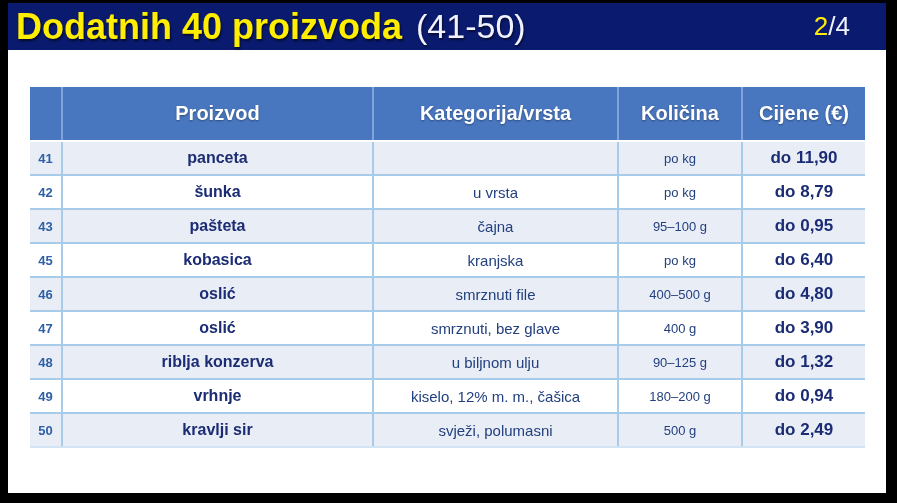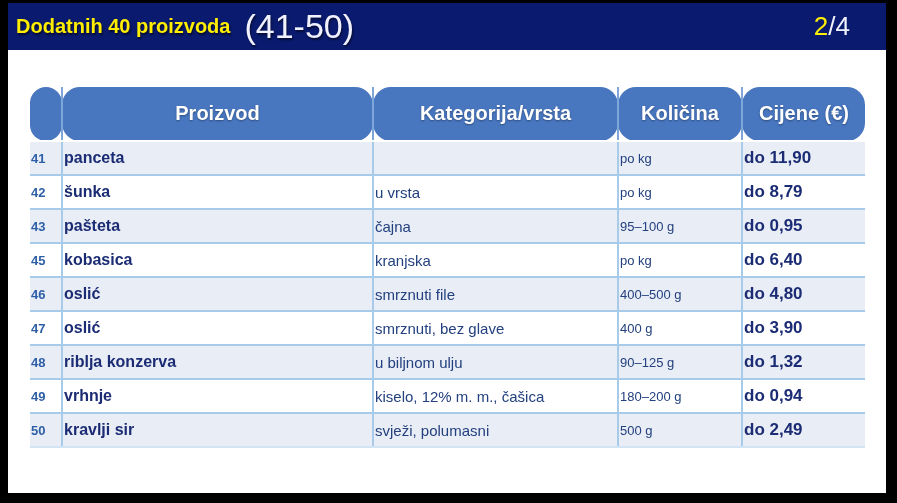--- a/index.html
+++ b/index.html
@@ -18,21 +18,21 @@
   .title-bar {
     position:absolute; left:0; top:0;
     width:100%; height:47px;
     background:var(--title-bar-bg, #0a1a6e);
     display:flex; align-items:center;
     box-sizing:border-box;
     padding:0 36px 0 8px;
   }
   .slide-title {
     color:var(--title-text, #ffee00);
-    font-weight:bold; font-size:20px;
+    font-weight:bold; font-size:36px;
     text-shadow:1px 2px 2px rgba(0,0,0,0.6);
     white-space:nowrap;
     text-align:right;
   }
   .title-range {
     color:var(--title-suffix-text, #f2f2ff);
     font-size:34px; font-weight:400;
     margin-left:14px;
     text-shadow:1px 2px 2px rgba(0,0,0,0.5);
     white-space:nowrap;
@@ -58,27 +58,26 @@
   col.c-price    { width:123px; }
 
   thead th {
     background:var(--header-bg, #4876bf);
     color:var(--header-text, #ffffff);
     font-size:20px; font-weight:bold;
     height:51px;
     text-align:center; vertical-align:middle;
     text-shadow:0 1px 2px rgba(0,0,0,0.35);
     border-bottom:2px solid #ffffff;
-    border-radius:18px;
   }
   thead th + th { border-left:2px solid #7fa6d9; }
 
   tbody td {
     height:30px;
-    text-align:left; vertical-align:middle;
+    text-align:center; vertical-align:middle;
     background:var(--row-bg, #ffffff);
   }
   tbody tr:nth-child(odd) td { background:var(--row-alt-bg, #e9edf6); }
   tbody td + td { border-left:2px solid var(--grid-line, #a9cbea); }
   tbody tr + tr td { border-top:2px solid var(--grid-line, #a9cbea); }
   tbody tr:last-child td { border-bottom:2px solid #d3e4f4; }
 
   td.cell-num      { color:var(--row-number, #2e5fa6); font-weight:bold; font-size:13px; }
   td.cell-product  { color:var(--text-navy, #1b2c74);  font-weight:bold; font-size:16px; }
   td.cell-category { color:var(--text-regular, #23407f); font-size:15px; }

